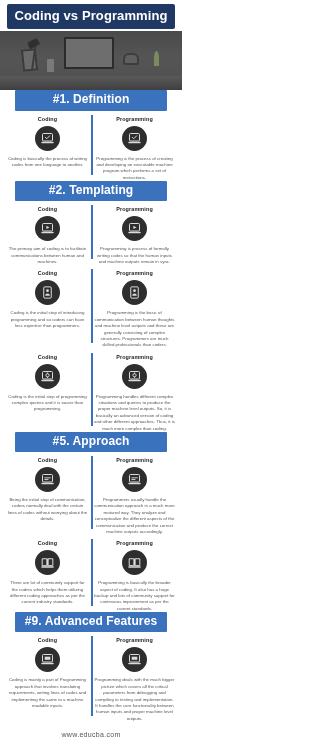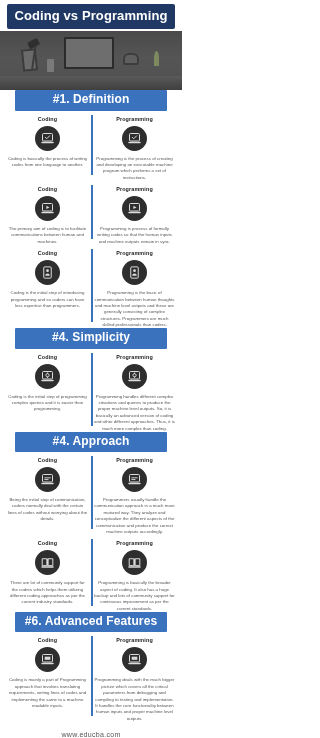--- a/index.html
+++ b/index.html
@@ -238,20 +238,23 @@
               <path d="M8.5 10.2l2.2 2.2 4.6-4.6" fill="none" stroke="#dcdcdc" stroke-width="1.6" stroke-linecap="round" stroke-linejoin="round"></path>
               <rect x="2" y="17" width="20" height="2.6" rx="1.3" fill="#dcdcdc"></rect>
             </svg>
         </div>
         <div class="col-text">Programming is the process of creating and developing an executable machine program which performs a set of instructions.</div>
       </div>
     </div>
   </div>
 
   <div class="section">
+    <div class="section-bar">
+      <div class="bar-text">#2. Templating</div>
+    </div>
     <div class="cols">
       <div class="divider"></div>
       <div class="col">
         <div class="col-title">Coding</div>
         <div class="icon-circle">
           <svg width="15" height="15" viewBox="0 0 24 24">
               <rect x="4" y="4" width="16" height="12" rx="1.5" fill="none" stroke="#dcdcdc" stroke-width="1.6"></rect>
               <path d="M10.2 7.6l5 2.6-5 2.6z" fill="#dcdcdc"></path>
               <rect x="2" y="17" width="20" height="2.6" rx="1.3" fill="#dcdcdc"></rect>
             </svg>
@@ -294,23 +297,20 @@
               <circle cx="12" cy="9" r="2.2" fill="#dcdcdc"></circle>
               <path d="M8.4 17c0-2 1.6-3.4 3.6-3.4s3.6 1.4 3.6 3.4z" fill="#dcdcdc"></path>
             </svg>
         </div>
         <div class="col-text">Programming is the basic of communication between human thoughts and machine level outputs and these are generally consisting of complex structures. Programmers are much skilled professionals than coders.</div>
       </div>
     </div>
   </div>
 
   <div class="section">
-    <div class="section-bar">
-      <div class="bar-text">#4. Simplicity</div>
-    </div>
     <div class="cols">
       <div class="divider"></div>
       <div class="col">
         <div class="col-title">Coding</div>
         <div class="icon-circle">
           <svg width="15" height="15" viewBox="0 0 24 24">
               <rect x="4" y="4" width="16" height="12" rx="1.5" fill="none" stroke="#dcdcdc" stroke-width="1.6"></rect>
               <circle cx="12" cy="10" r="2.6" fill="none" stroke="#dcdcdc" stroke-width="1.5"></circle>
               <rect x="11.3" y="5.6" width="1.4" height="2" fill="#dcdcdc"></rect>
               <rect x="11.3" y="12.4" width="1.4" height="2" fill="#dcdcdc"></rect>
@@ -330,21 +330,21 @@
               <rect x="2" y="17" width="20" height="2.6" rx="1.3" fill="#dcdcdc"></rect>
             </svg>
         </div>
         <div class="col-text">Programming handles different complex situations and queries to produce the proper machine level outputs. So, it is basically an advanced version of coding and other different approaches. Thus, it is much more complex than coding.</div>
       </div>
     </div>
   </div>
 
   <div class="section">
     <div class="section-bar">
-      <div class="bar-text">#4. Approach</div>
+      <div class="bar-text">#5. Approach</div>
     </div>
     <div class="cols">
       <div class="divider"></div>
       <div class="col">
         <div class="col-title">Coding</div>
         <div class="icon-circle">
           <svg width="15" height="15" viewBox="0 0 24 24">
               <rect x="4" y="4" width="16" height="12" rx="1.5" fill="none" stroke="#dcdcdc" stroke-width="1.6"></rect>
               <rect x="7" y="8.6" width="10" height="1.5" fill="#dcdcdc"></rect>
               <rect x="7" y="11.4" width="6.5" height="1.5" fill="#dcdcdc"></rect>
@@ -393,21 +393,21 @@
               <rect x="2" y="18" width="20" height="2.2" rx="1.1" fill="#dcdcdc"></rect>
             </svg>
         </div>
         <div class="col-text">Programming is basically the broader aspect of coding. It also has a huge backup and lots of community support for continuous improvement as per the current standards.</div>
       </div>
     </div>
   </div>
 
   <div class="section">
     <div class="section-bar">
-      <div class="bar-text">#6. Advanced Features</div>
+      <div class="bar-text">#9. Advanced Features</div>
     </div>
     <div class="cols">
       <div class="divider"></div>
       <div class="col">
         <div class="col-title">Coding</div>
         <div class="icon-circle">
           <svg width="15" height="15" viewBox="0 0 24 24">
               <rect x="4" y="4" width="16" height="12" rx="1.5" fill="none" stroke="#dcdcdc" stroke-width="1.6"></rect>
               <rect x="7.5" y="7.5" width="9" height="5" fill="#dcdcdc"></rect>
               <rect x="2" y="17" width="20" height="2.6" rx="1.3" fill="#dcdcdc"></rect>

